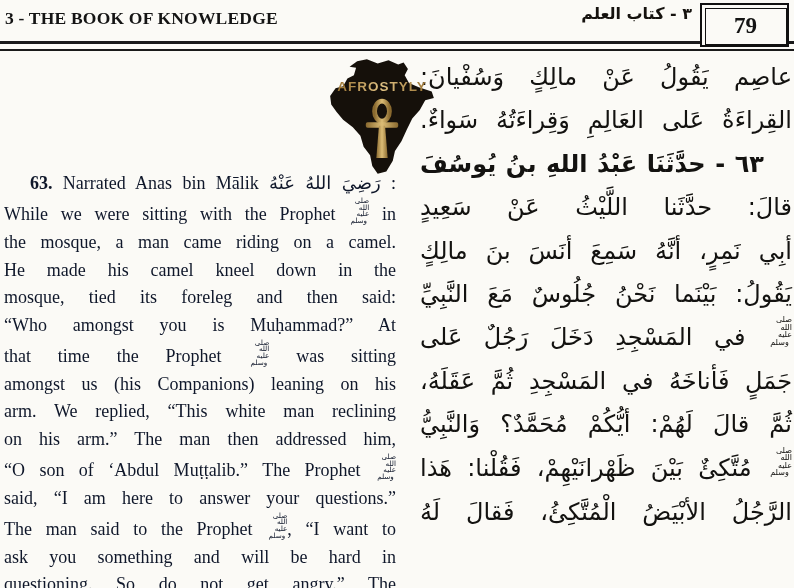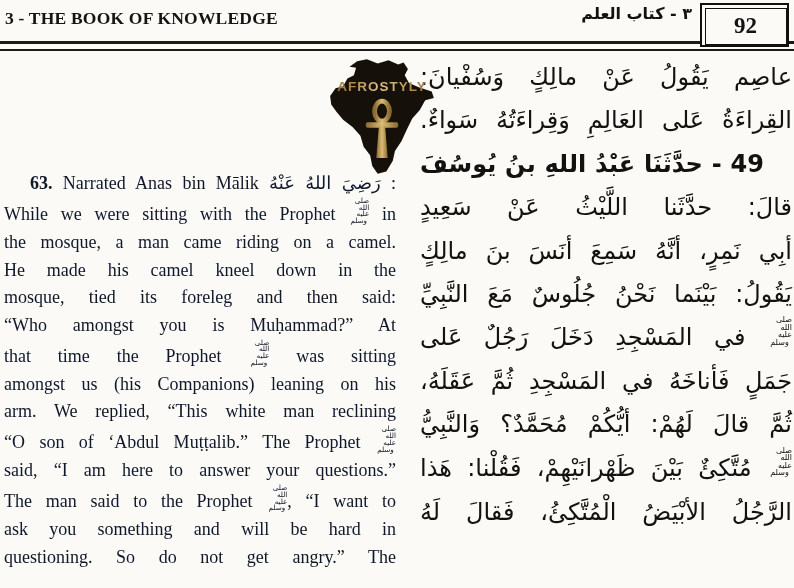--- a/index.html
+++ b/index.html
@@ -79,21 +79,21 @@
   .ar-line .seal{width:25px;font-size:8px;line-height:7.4px;vertical-align:1px;}
 </style>
 </head>
 <body>
 
 <div class="page">
 
   <div class="title-en">3 - THE BOOK OF KNOWLEDGE</div>
   <div class="title-ar">٣ - كتاب العلم</div>
   <div class="pagebox">
-    <div class="pagebox-inner">92</div>
+    <div class="pagebox-inner">79</div>
   </div>
   <div class="rule"></div>
 
   <div class="logo">
     <svg class="africa" viewBox="0 0 100 112" preserveAspectRatio="xMidYMid meet">
       <path fill="#15100a" d="M20,9 L27,4 L36,2 L46,6 L56,3 L65,7 L70,5 L74,11 L71,17 L75,24 L84,28 L96,32 L98,38 L90,40 L85,49 L78,57 L73,67 L68,78 L62,87 L60,96 L54,106 L46,108 L41,101 L39,91 L33,83 L30,73 L23,65 L14,58 L8,51 L3,44 L2,36 L7,29 L14,27 L18,20 L24,17 L26,10 Z"></path>
     </svg>
     <div class="brand">AFROSTYLY</div>
     <svg class="ankh" viewBox="0 0 40 70">
       <defs>
@@ -112,31 +112,32 @@
   <div class="col-en">
       <div class="en-line"><b>63.</b> Narrated Anas bin Mālik رَضِيَ اللهُ عَنْهُ :</div>
       <div class="en-line">While we were sitting with the Prophet <span class="seal">صلى الله عليه وسلم</span> in</div>
       <div class="en-line">the mosque, a man came riding on a camel.</div>
       <div class="en-line">He made his camel kneel down in the</div>
       <div class="en-line">mosque, tied its foreleg and then said:</div>
       <div class="en-line">“Who amongst you is Muḥammad?” At</div>
       <div class="en-line">that time the Prophet <span class="seal">صلى الله عليه وسلم</span> was sitting</div>
       <div class="en-line">amongst us (his Companions) leaning on his</div>
       <div class="en-line">arm. We replied, “This white man reclining</div>
+      <div class="en-line">on his arm.” The man then addressed him,</div>
       <div class="en-line">“O son of ‘Abdul Muṭṭalib.” The Prophet <span class="seal">صلى الله عليه وسلم</span></div>
       <div class="en-line">said, “I am here to answer your questions.”</div>
       <div class="en-line">The man said to the Prophet <span class="seal">صلى الله عليه وسلم</span>, “I want to</div>
       <div class="en-line">ask you something and will be hard in</div>
       <div class="en-line">questioning. So do not get angry.” The</div>
     </div>
 
   <div class="col-ar">
       <div class="ar-line">عاصِم يَقُولُ عَنْ مالِكٍ وَسُفْيانَ:</div>
       <div class="ar-line">القِراءَةُ عَلى العَالِمِ وَقِراءَتُهُ سَواءٌ.</div>
-      <div class="ar-line bold">49 - حدَّثَنَا عَبْدُ اللهِ بنُ يُوسُفَ</div>
+      <div class="ar-line bold">٦٣ - حدَّثَنَا عَبْدُ اللهِ بنُ يُوسُفَ</div>
       <div class="ar-line">قالَ: حدَّثَنا اللَّيْثُ عَنْ سَعِيدٍ</div>
       <div class="ar-line">أبِي نَمِرٍ، أنَّهُ سَمِعَ أنَسَ بنَ مالِكٍ</div>
       <div class="ar-line">يَقُولُ: بَيْنَما نَحْنُ جُلُوسٌ مَعَ النَّبِيِّ</div>
       <div class="ar-line"><span class="seal">صلى الله عليه وسلم</span> في المَسْجِدِ دَخَلَ رَجُلٌ عَلى</div>
       <div class="ar-line">جَمَلٍ فَأناخَهُ في المَسْجِدِ ثُمَّ عَقَلَهُ،</div>
       <div class="ar-line">ثُمَّ قالَ لَهُمْ: أيُّكُمْ مُحَمَّدٌ؟ وَالنَّبِيُّ</div>
       <div class="ar-line"><span class="seal">صلى الله عليه وسلم</span> مُتَّكِئٌ بَيْنَ ظَهْرانَيْهِمْ، فَقُلْنا: هَذا</div>
       <div class="ar-line">الرَّجُلُ الأبْيَضُ الْمُتَّكِئُ، فَقالَ لَهُ</div>
     </div>
 

